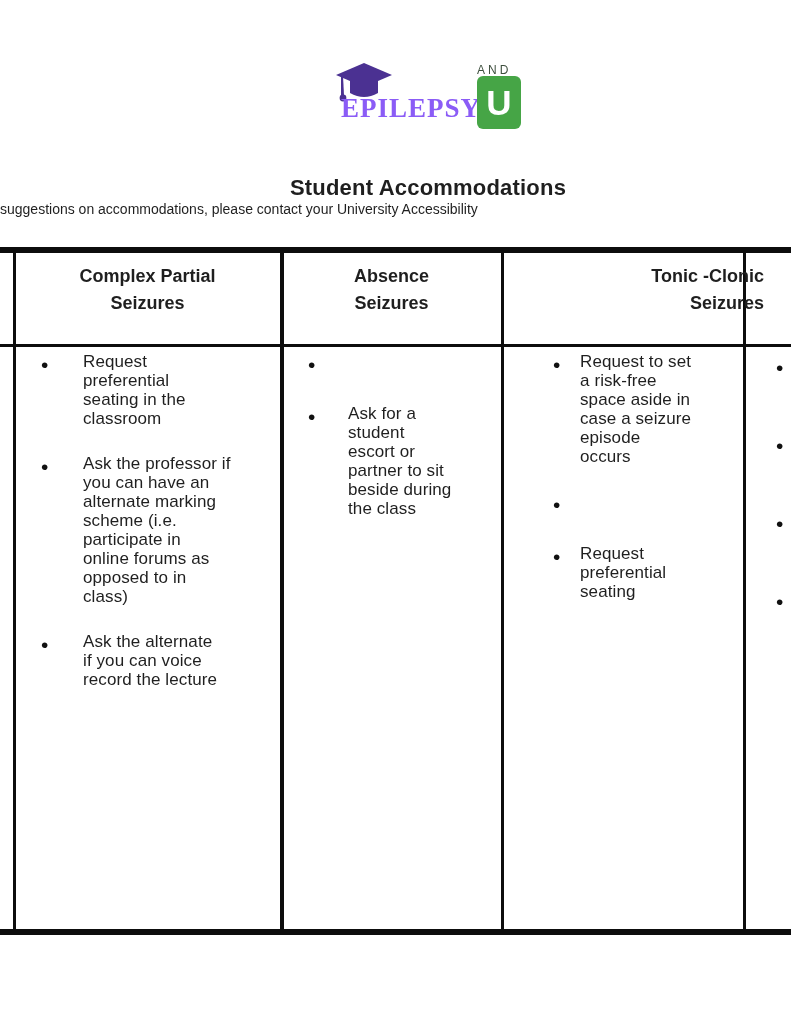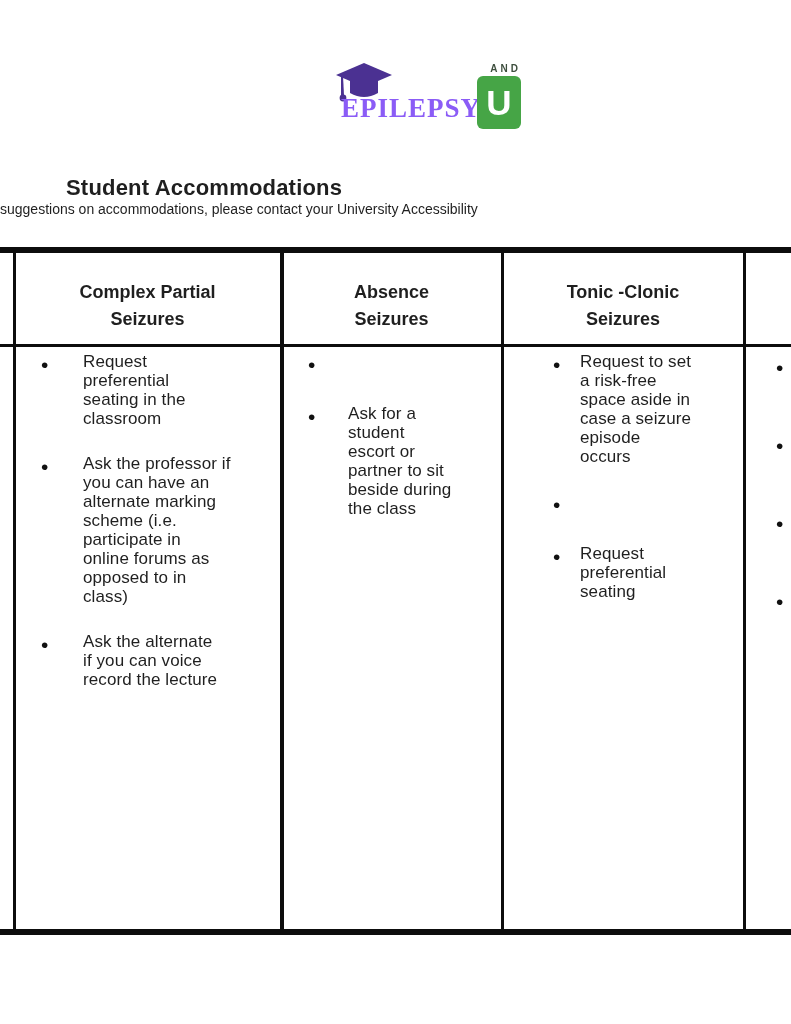--- a/index.html
+++ b/index.html
@@ -12,35 +12,35 @@
 
   
   .logo { position:absolute; left:337px; top:62px; width:192px; height:72px; }
   .logo-cap { position:absolute; left:-2px; top:0px; width:58px; height:46px; }
   .logo-word {
     position:absolute; left:4px; top:31px;
     font-family:"Liberation Serif", serif; font-weight:bold;
     font-size:27px; letter-spacing:1px; color:#8b5cf6; white-space:nowrap;
   }
   .logo-and {
-    position:absolute; left:140px; top:1px; width:44px; text-align:right;
-    font-size:10px; font-weight:bold; letter-spacing:3px; color:#3e4f3e;
+    position:absolute; left:140px; top:1px; width:44px; text-align:left;
+    font-size:12px; font-weight:normal; letter-spacing:3px; color:#3e4f3e;
   }
   .logo-ubox {
     position:absolute; left:140px; top:14px; width:44px; height:53px;
     background:#46a546; border-radius:6px; text-align:center;
   }
   .logo-u {
     display:block; width:100%; line-height:53px;
     font-size:35px; font-weight:bold; color:#ffffff;
   }
 
   
   .doc-title {
-    position:absolute; left:66px; top:175px; width:724px; 
+    position:absolute; left:66px; top:175px; width:724px; text-align:center;
     font-size:22px; font-weight:bold; letter-spacing:0.2px;
   }
   .doc-subtitle {
     position:absolute; left:0px; top:201px; width:715px;
     font-size:14px; white-space:nowrap; letter-spacing:0px;
   }
 
   
   .hline, .vline { position:absolute; background:#0d0d0d; }
   .hline { left:0; width:791px; }
@@ -48,25 +48,25 @@
   .header-sep    { top:344px; height:3px; }
   .border-bottom { top:929px; height:6px; }
   .vline { top:250px; height:682px; }
   .v0 { left:13px;  width:3px; }
   .v1 { left:280px; width:4px; }
   .v2 { left:501px; width:3px; }
   .v3 { left:743px; width:3px; }
 
   .col-header {
     position:absolute; top:263px; text-align:center;
-    font-size:18px; font-weight:bold; line-height:27px; white-space:pre-line;margin-top:16px;
+    font-size:18px; font-weight:bold; line-height:27px; white-space:pre-line;
   }
   .ch0 { left:14px;  width:267px; }
   .ch1 { left:281px; width:221px; }
-  .ch2 { left:502px; width:242px; }
+  .ch2 { left:522px; width:242px;text-align:right; }
 
   .col-body { position:absolute; top:352px; }
   .cb0 { left:41px;  width:237px; }
   .cb1 { left:308px; width:182px; }
   .cb2 { left:553px; width:160px; }
 
   .li-item { display:flex; align-items:flex-start; margin-bottom:26px; }
   .li-bullet { flex:0 0 auto; font-size:21px; line-height:26px; color:#111; }
   .li-text { white-space:pre-line; font-size:17px; line-height:19px; letter-spacing:0.1px; }
 

